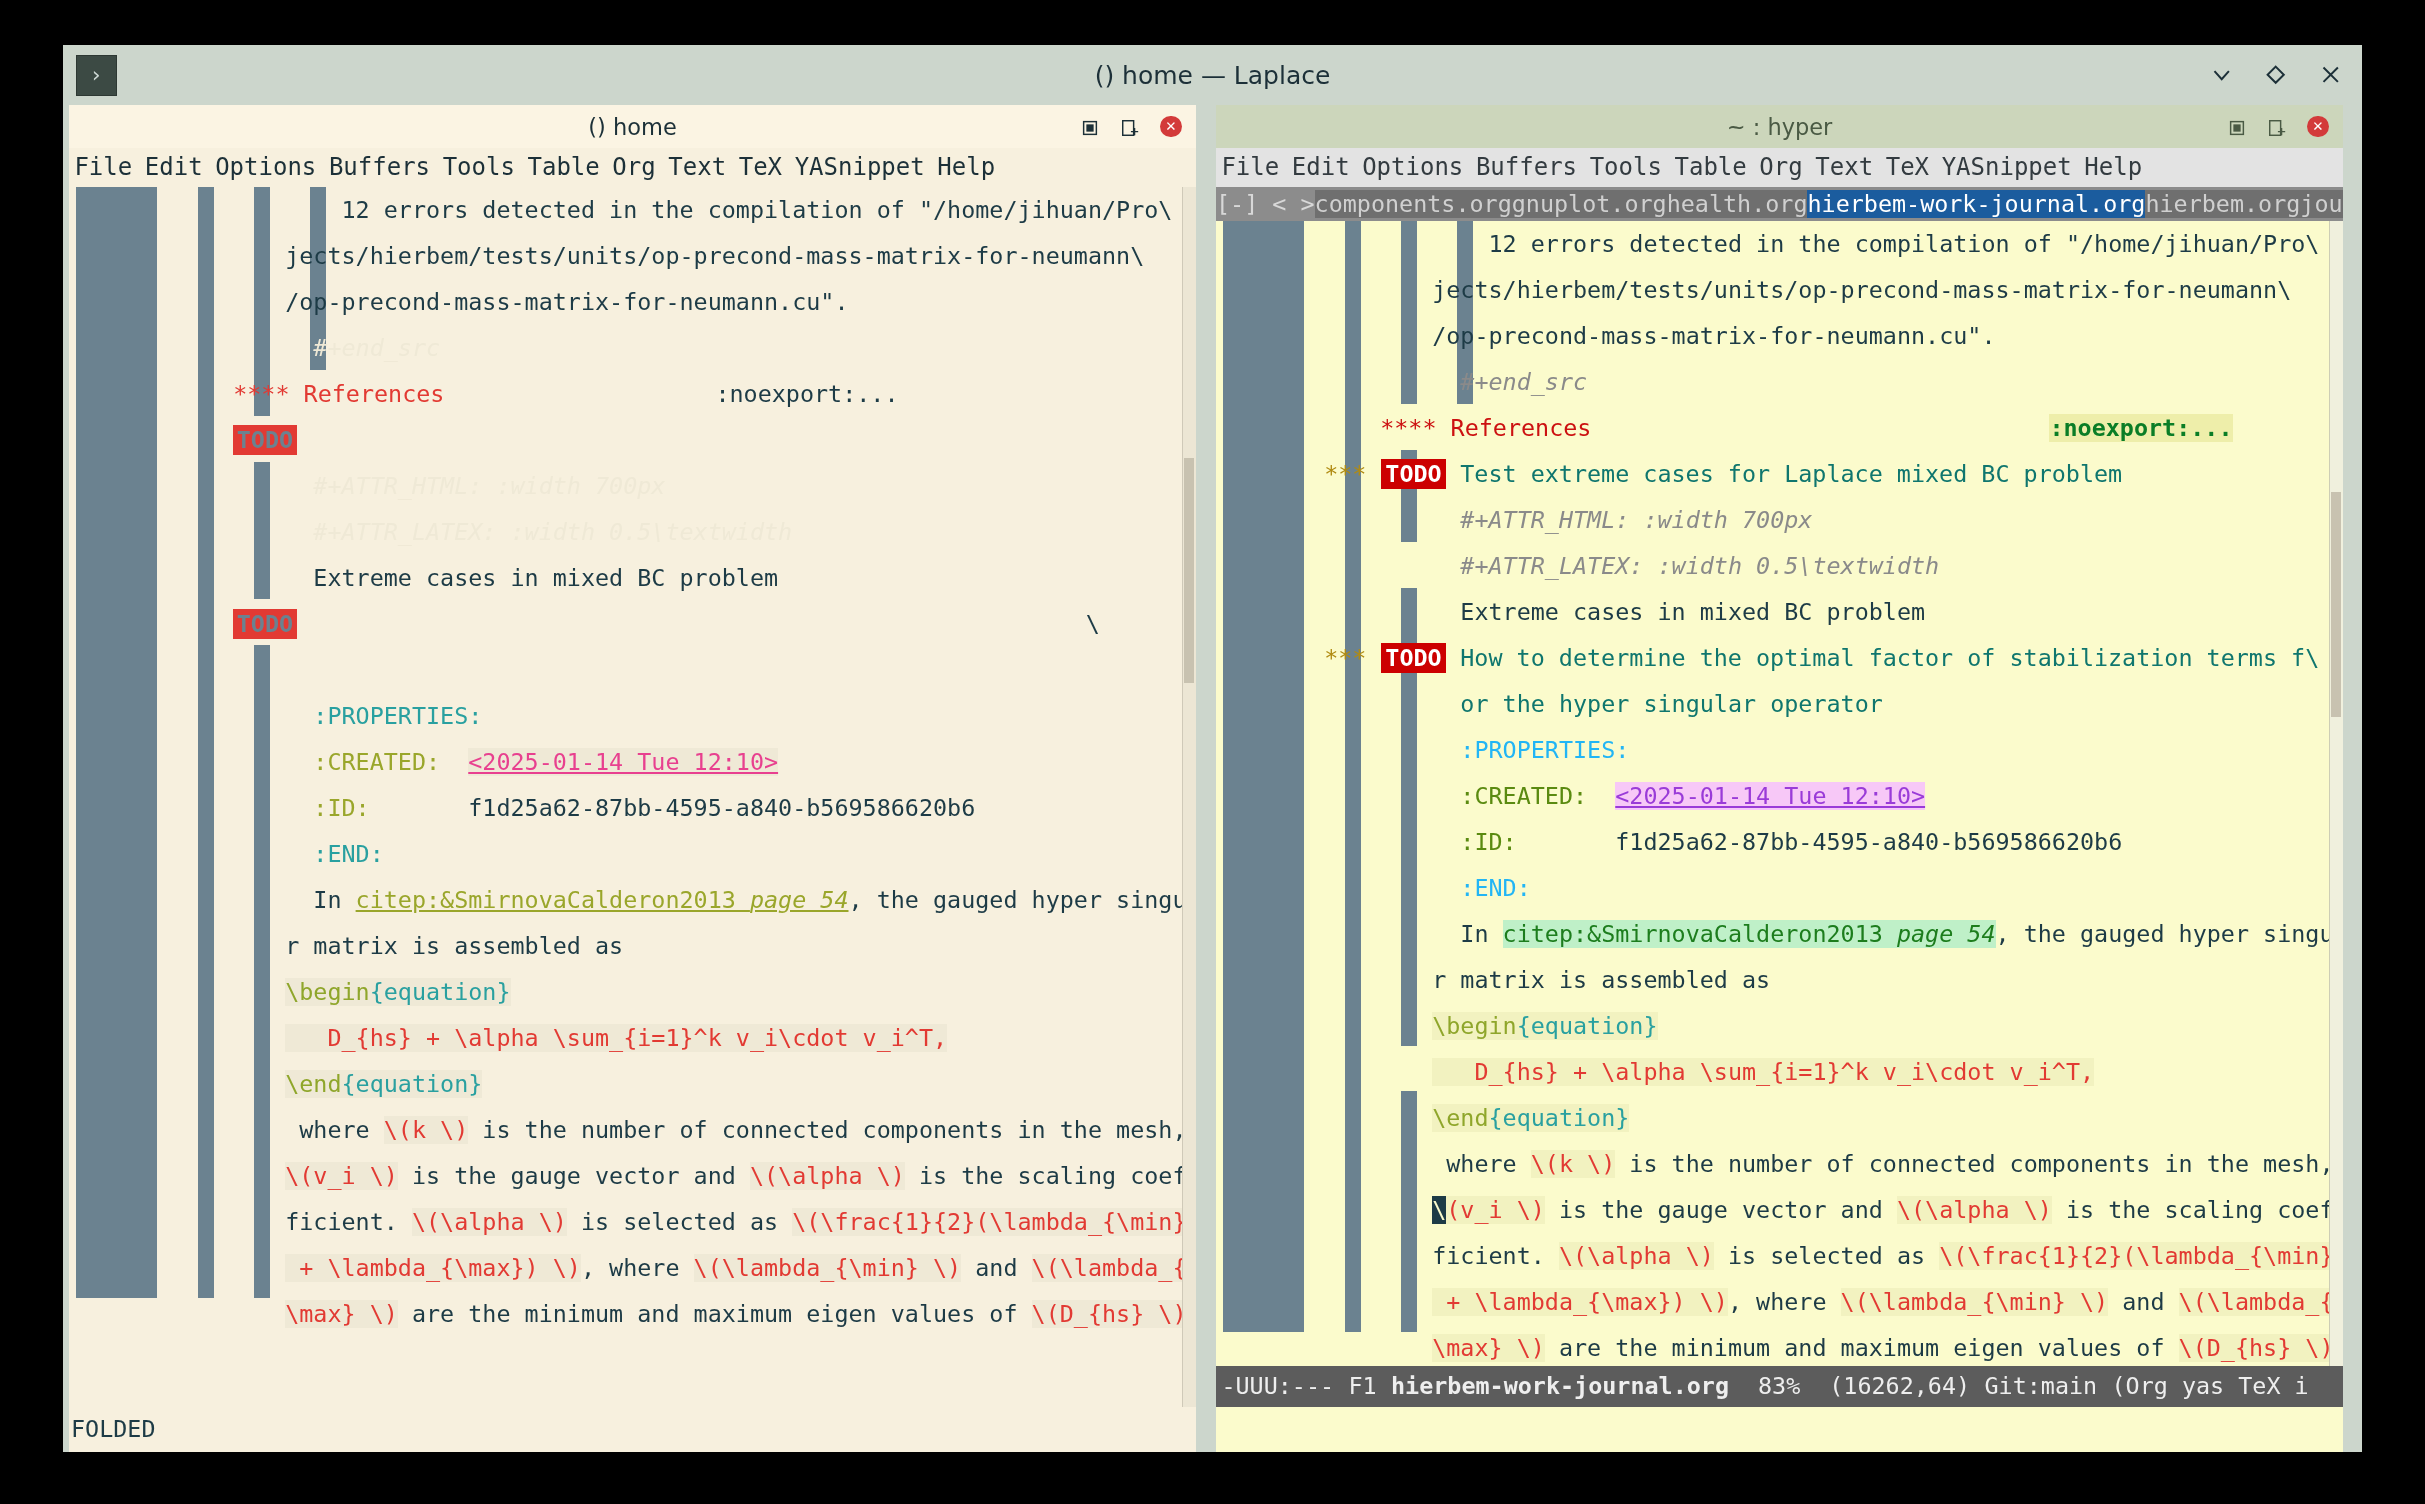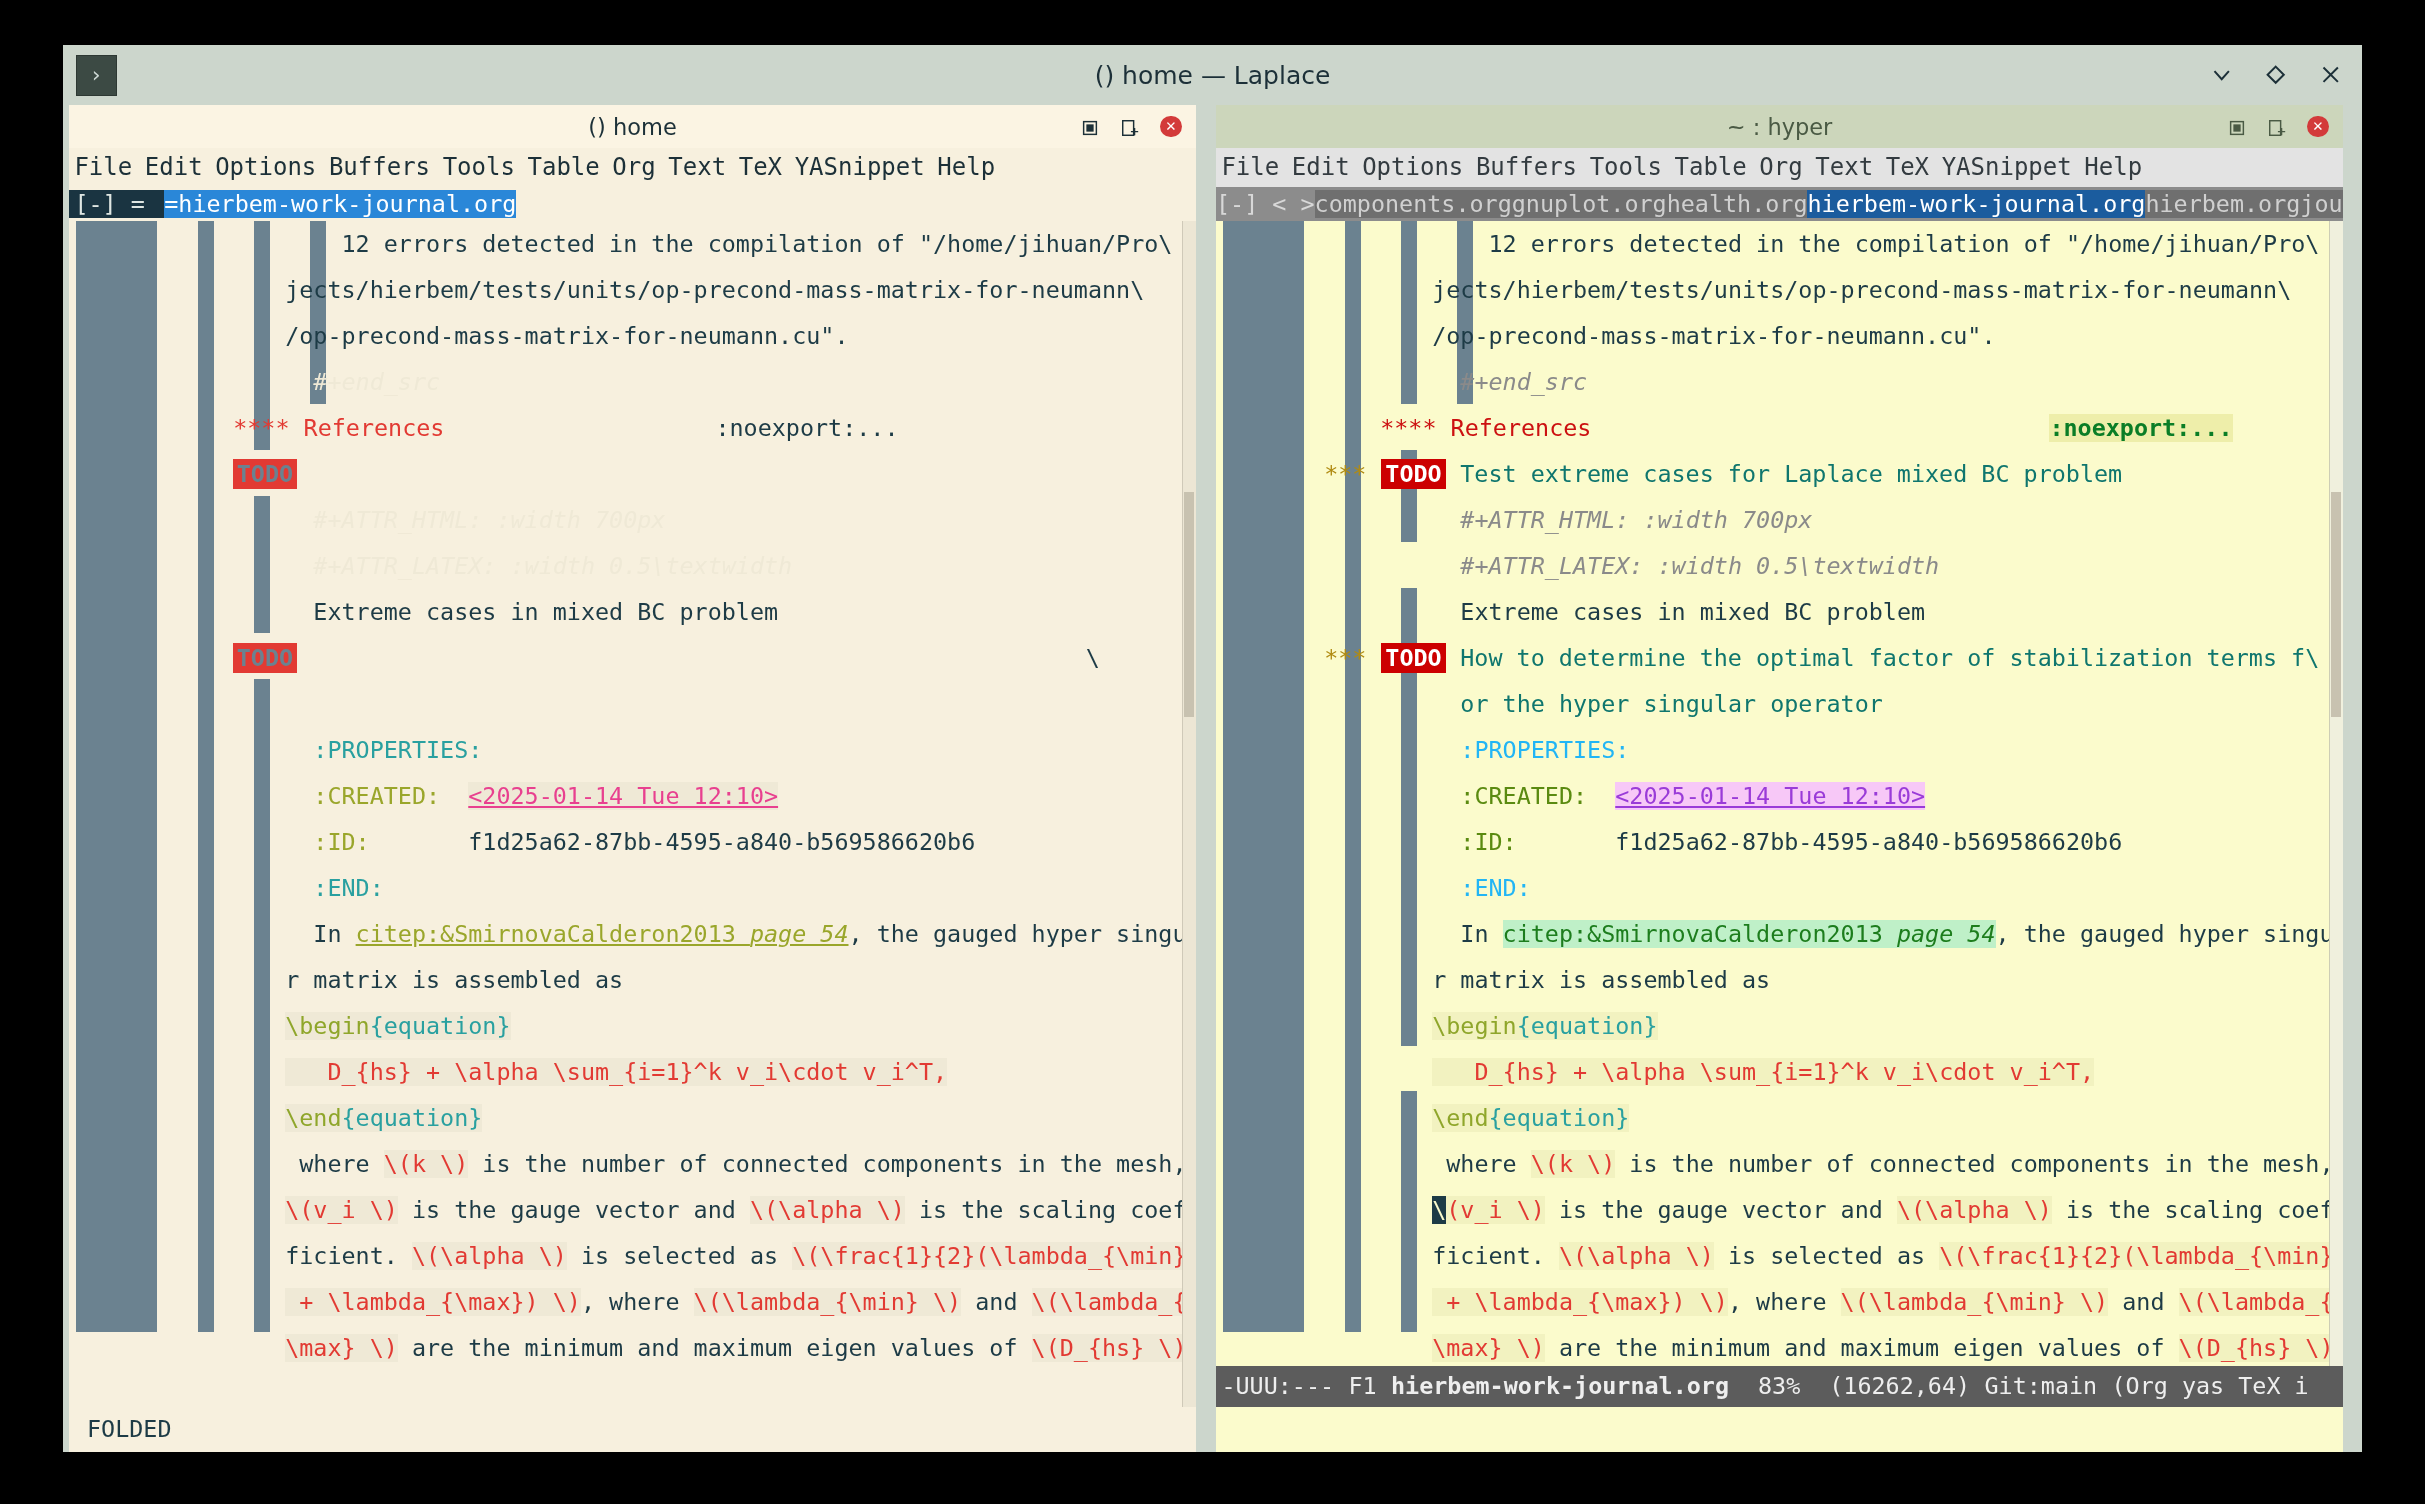--- a/index.html
+++ b/index.html
@@ -178,21 +178,21 @@
     padding-left: 5.4px;
     font-weight: normal;
   }
   .em-modeline.left  { background: #11313f; color: #e8e4d6; }
   .em-modeline.right { background: #5c5c5c; color: #eeeeee; }
   .ml-b { font-weight: bold; }
 
   
   .em-echo {
     font-size: 23.4px; height: 45px; line-height: 45px;
-    padding-left: 18px;
+    padding-left: 2px;
   }
   .em-echo.left  { background: #f7f0de; color: #1d3b46; }
   .em-echo.right { background: #fbfbcc; color: #1d3b46; }
 
   
   .em-scroll {
     position: absolute; right: 0; top: 0; bottom: 0; width: 14.4px;
     background: #ece6d4;
     border-left: 0.9px solid #cfc9b8;
   }
@@ -250,23 +250,20 @@
                 <rect x="3" y="3" width="12" height="16" fill="none" stroke="#1c3038" stroke-width="1.6"></rect>
                 <path d="M16 11 v8 M12 15 h8" stroke="#1c3038" stroke-width="1.6"></path>
               </svg>
           </div>
           <div class="em-close-dot">✕</div>
         </div>
       </div>
 
       <div class="em-menubar left" id="menubar-left"><span>File</span><span>Edit</span><span>Options</span><span>Buffers</span><span>Tools</span><span>Table</span><span>Org</span><span>Text</span><span>TeX</span><span>YASnippet</span><span>Help</span></div>
 
-      <div class="em-tabline left">
-        <span class="tl-dark">[-] = </span><span class="tl-blue">=hierbem-work-journal.org</span>
-      </div>
 
       <div class="em-textarea left">
         <div class="bars">
           <div class="bar" style="left:7.2px; top:0; width:81px; height:1111px;"></div>
           <div class="bar" style="left:129px; top:0; width:16px; height:1111px;"></div>
           <div class="bar" style="left:185px; top:0; width:16px; height:229px;"></div>
           <div class="bar" style="left:185px; top:275px; width:16px; height:137px;"></div>
           <div class="bar" style="left:185px; top:458px; width:16px; height:653px;"></div>
           <div class="bar" style="left:241px; top:0; width:16px; height:183px;"></div>
         </div>

